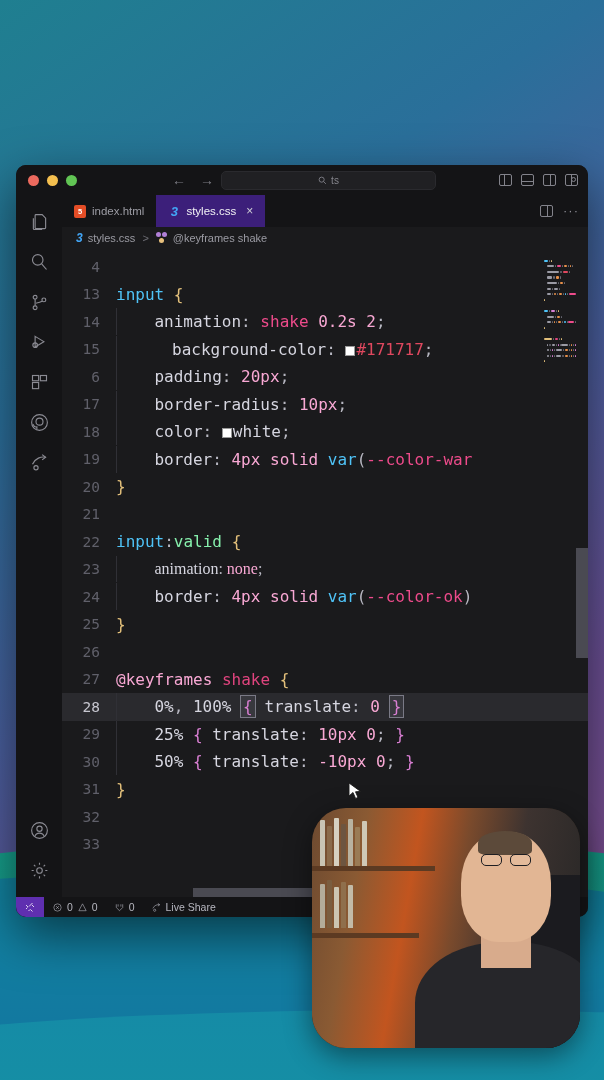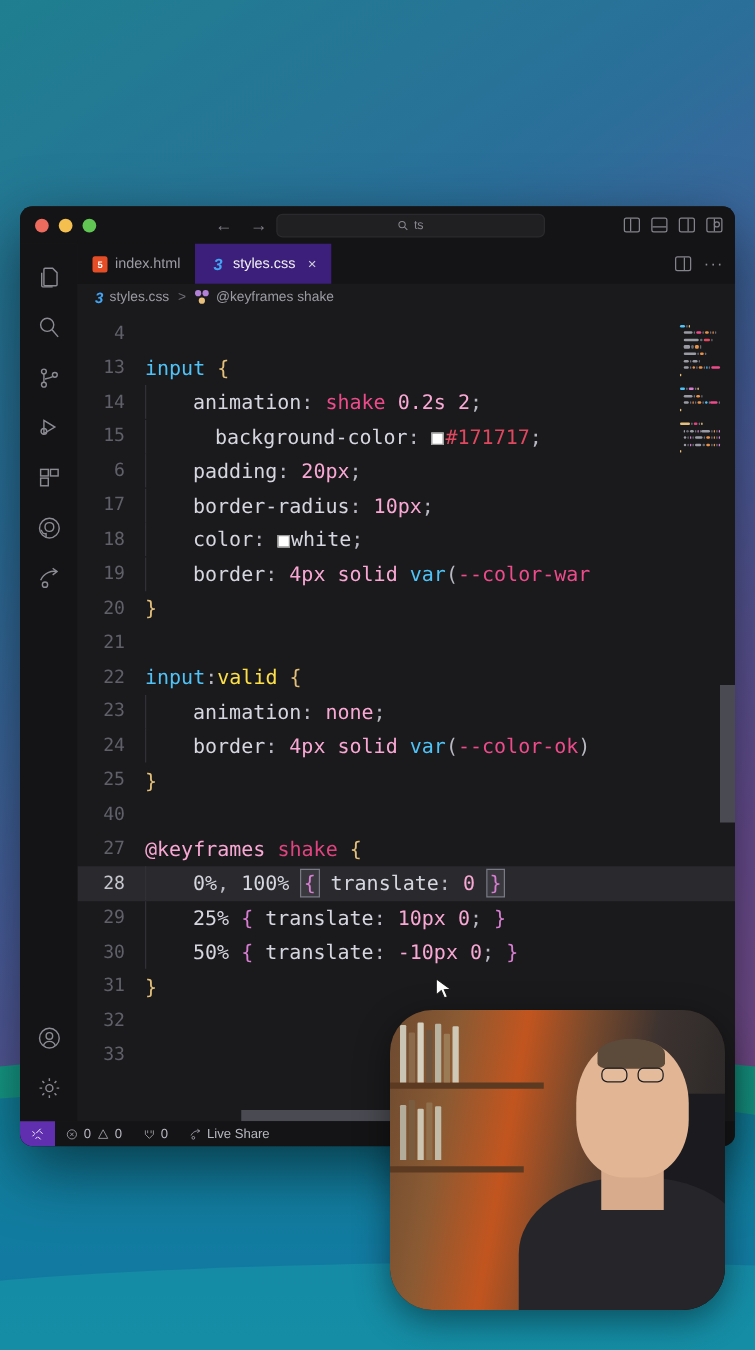--- a/index.html
+++ b/index.html
@@ -118,21 +118,21 @@
   .cline.current { background:#2a2a2e; }
   .lnum { width:54px; text-align:right; padding-right:16px; color:#60606a;
     font-size:14.5px; flex:0 0 54px; }
   .cline.current .lnum { color:#c6c6cf; }
   .ctext { flex:1; position:relative; }
   .indent-guide { position:absolute; left:-16px; top:-4px; bottom:-4px; width:1px;
     background:#303036; }
 
   
   .t-sel   { color:#4fc3f7; }
-  .t-pseudo{ color:#fde047; }
+  .t-pseudo{ color:#86efac; }
   .t-brace { color:#e3c07b; }
   .t-prop  { color:#d6d6e0; }
   .t-val   { color:#f9a8d4; }
   .t-kw    { color:#ee4b8b; }
   .t-punc  { color:#b8b8c2; }
   .t-fn    { color:#4fc3f7; }
   .t-var   { color:#ee4b8b; }
   .t-hex   { color:#e0485f; }
   .t-at    { color:#f9a8d4; }
   .t-pink  { color:#e0447e; }
@@ -332,24 +332,24 @@
             <div class="cline"><span class="lnum">13</span><span class="ctext" style="padding-left: 0px;"><span class="t-sel">input</span><span class="t-punc"> </span><span class="t-brace">{</span></span></div>
             <div class="cline"><span class="lnum">14</span><span class="ctext" style="padding-left: 38.4px;"><span class="indent-guide" style="left: 0px;"></span><span class="t-prop">animation</span><span class="t-punc">: </span><span class="t-kw">shake</span><span class="t-punc"> </span><span class="t-val">0.2s</span><span class="t-punc"> </span><span class="t-val">2</span><span class="t-punc">;</span></span></div>
             <div class="cline"><span class="lnum">15</span><span class="ctext" style="padding-left: 56px;"><span class="indent-guide" style="left: 0px;"></span><span class="t-prop">background-color</span><span class="t-punc">: </span><span class="swatch"></span><span class="t-hex">#171717</span><span class="t-punc">;</span></span></div>
             <div class="cline"><span class="lnum">6</span><span class="ctext" style="padding-left: 38.4px;"><span class="indent-guide" style="left: 0px;"></span><span class="t-prop">padding</span><span class="t-punc">: </span><span class="t-val">20px</span><span class="t-punc">;</span></span></div>
             <div class="cline"><span class="lnum">17</span><span class="ctext" style="padding-left: 38.4px;"><span class="indent-guide" style="left: 0px;"></span><span class="t-prop">border-radius</span><span class="t-punc">: </span><span class="t-val">10px</span><span class="t-punc">;</span></span></div>
             <div class="cline"><span class="lnum">18</span><span class="ctext" style="padding-left: 38.4px;"><span class="indent-guide" style="left: 0px;"></span><span class="t-prop">color</span><span class="t-punc">: </span><span class="swatch"></span><span class="t-white">white</span><span class="t-punc">;</span></span></div>
             <div class="cline"><span class="lnum">19</span><span class="ctext" style="padding-left: 38.4px;"><span class="indent-guide" style="left: 0px;"></span><span class="t-prop">border</span><span class="t-punc">: </span><span class="t-val">4px</span><span class="t-punc"> </span><span class="t-val">solid</span><span class="t-punc"> </span><span class="t-fn">var</span><span class="t-punc">(</span><span class="t-var">--color-war</span></span></div>
             <div class="cline"><span class="lnum">20</span><span class="ctext" style="padding-left: 0px;"><span class="t-brace">}</span></span></div>
             <div class="cline"><span class="lnum">21</span><span class="ctext" style="padding-left: 0px;"></span></div>
             <div class="cline"><span class="lnum">22</span><span class="ctext" style="padding-left: 0px;"><span class="t-sel">input</span><span class="t-punc">:</span><span class="t-pseudo">valid</span><span class="t-punc"> </span><span class="t-brace">{</span></span></div>
-            <div class="cline"><span class="lnum">23</span><span class="ctext" style="padding-left: 38.4px;"><span class="indent-guide" style="left: 0px;"></span><span class="t-prop">animation</span><span class="t-punc">: </span><span class="t-val">none</span><span class="t-punc">;</span></span></div>
+            <div class="cline"><span class="lnum">23</span><span class="ctext" style="padding-left: 38.4px; font-family: Liberation Serif, serif;"><span class="indent-guide" style="left: 0px;"></span><span class="t-prop">animation</span><span class="t-punc">: </span><span class="t-val">none</span><span class="t-punc">;</span></span></div>
             <div class="cline"><span class="lnum">24</span><span class="ctext" style="padding-left: 38.4px;"><span class="indent-guide" style="left: 0px;"></span><span class="t-prop">border</span><span class="t-punc">: </span><span class="t-val">4px</span><span class="t-punc"> </span><span class="t-val">solid</span><span class="t-punc"> </span><span class="t-fn">var</span><span class="t-punc">(</span><span class="t-var">--color-ok</span><span class="t-punc">)</span></span></div>
             <div class="cline"><span class="lnum">25</span><span class="ctext" style="padding-left: 0px;"><span class="t-brace">}</span></span></div>
-            <div class="cline"><span class="lnum">40</span><span class="ctext" style="padding-left: 0px;"></span></div>
+            <div class="cline"><span class="lnum">26</span><span class="ctext" style="padding-left: 0px;"></span></div>
             <div class="cline"><span class="lnum">27</span><span class="ctext" style="padding-left: 0px;"><span class="t-at">@keyframes</span><span class="t-punc"> </span><span class="t-pink">shake</span><span class="t-punc"> </span><span class="t-brace">{</span></span></div>
             <div class="cline current"><span class="lnum">28</span><span class="ctext" style="padding-left: 38.4px;"><span class="indent-guide" style="left: 0px;"></span><span class="t-white">0%</span><span class="t-punc">, </span><span class="t-white">100%</span><span class="t-punc"> </span><span class="bmatch t-brace2">{</span><span class="t-punc"> </span><span class="t-prop">translate</span><span class="t-punc">: </span><span class="t-val">0</span><span class="t-punc"> </span><span class="bmatch t-brace2">}</span></span></div>
             <div class="cline"><span class="lnum">29</span><span class="ctext" style="padding-left: 38.4px;"><span class="indent-guide" style="left: 0px;"></span><span class="t-white">25%</span><span class="t-punc"> </span><span class="t-brace2">{</span><span class="t-punc"> </span><span class="t-prop">translate</span><span class="t-punc">: </span><span class="t-val">10px</span><span class="t-punc"> </span><span class="t-val">0</span><span class="t-punc">; </span><span class="t-brace2">}</span></span></div>
             <div class="cline"><span class="lnum">30</span><span class="ctext" style="padding-left: 38.4px;"><span class="indent-guide" style="left: 0px;"></span><span class="t-white">50%</span><span class="t-punc"> </span><span class="t-brace2">{</span><span class="t-punc"> </span><span class="t-prop">translate</span><span class="t-punc">: </span><span class="t-val">-10px</span><span class="t-punc"> </span><span class="t-val">0</span><span class="t-punc">; </span><span class="t-brace2">}</span></span></div>
             <div class="cline"><span class="lnum">31</span><span class="ctext" style="padding-left: 0px;"><span class="t-brace">}</span></span></div>
             <div class="cline"><span class="lnum">32</span><span class="ctext" style="padding-left: 0px;"></span></div>
             <div class="cline"><span class="lnum">33</span><span class="ctext" style="padding-left: 0px;"></span></div>
           </div>
         <div class="minimap" id="minimap">
             <div class="mline" style="padding-left: 2px;"></div>

